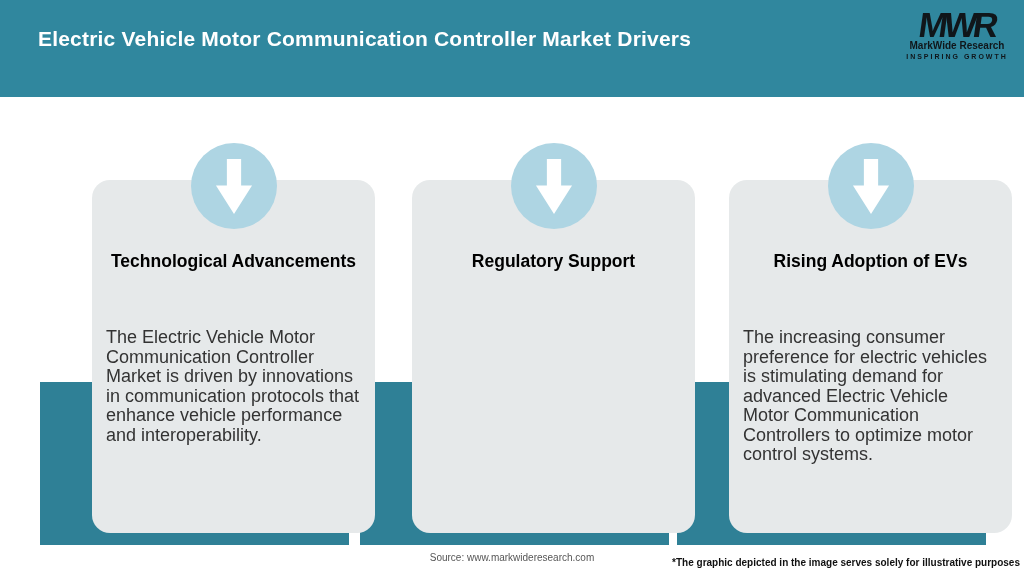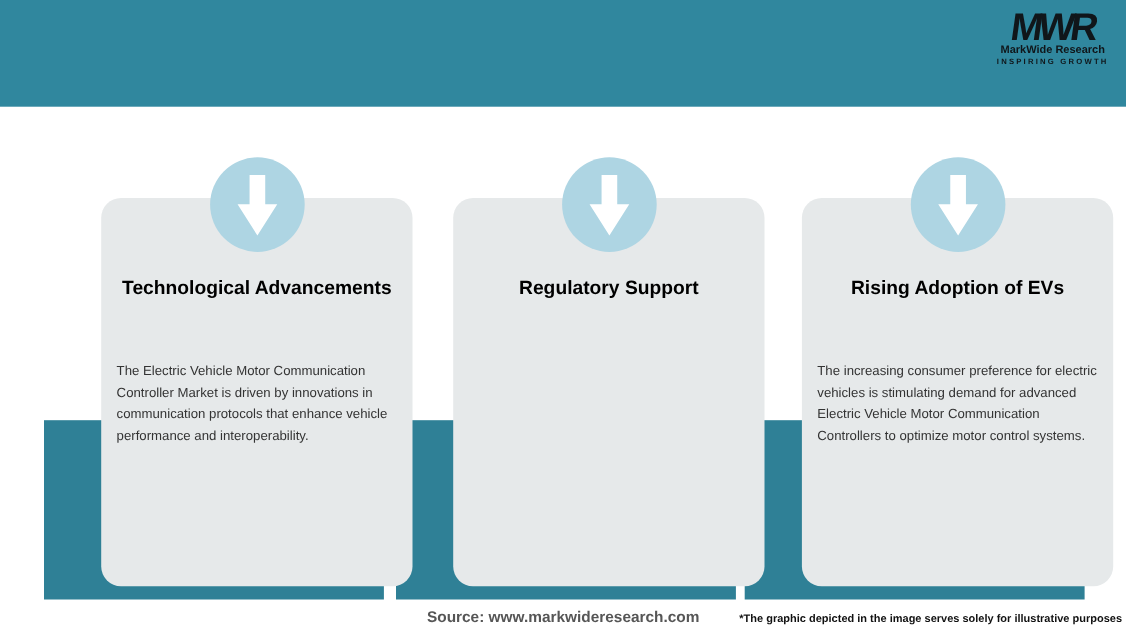--- a/index.html
+++ b/index.html
@@ -73,42 +73,43 @@
   }
   .circle svg { display: block; margin-top: 2px; }
   .card-title {
     text-align: center;
     font-size: 17.5px; font-weight: bold;
     color: #000000;
     line-height: 22px;
   }
   .card-desc {
     margin: 56px 13px 12px 14px;
-    font-size: 12px; line-height: 19.5px;
+    font-size: 18px; line-height: 19.5px;
     color: #333333;
   }
 
   
   .footer-source {
     position: absolute; top: 552px; left: 0;
     width: 1024px; text-align: center;
-    font-size: 14px; font-weight: bold;
+    font-size: 10px; font-weight: normal;
     color: #565656;
   }
   .footer-disclaimer {
     position: absolute; top: 557px; right: 4px;
     font-size: 10px; font-weight: bold;
     color: #111111;
     text-align: right;
   }
 </style>
 </head>
 <body>
 
 <div class="header">
+  <div class="header-title">Electric Vehicle Motor Communication Controller Market Drivers</div>
   <div class="logo">
     <div class="logo-acronym">MWR</div>
     <div class="logo-name">MarkWide Research</div>
     <div class="logo-tagline">INSPIRING GROWTH</div>
   </div>
 </div>
 
 <div class="card-wrap pos-0">
   <div class="band"></div>
   <div class="card">

